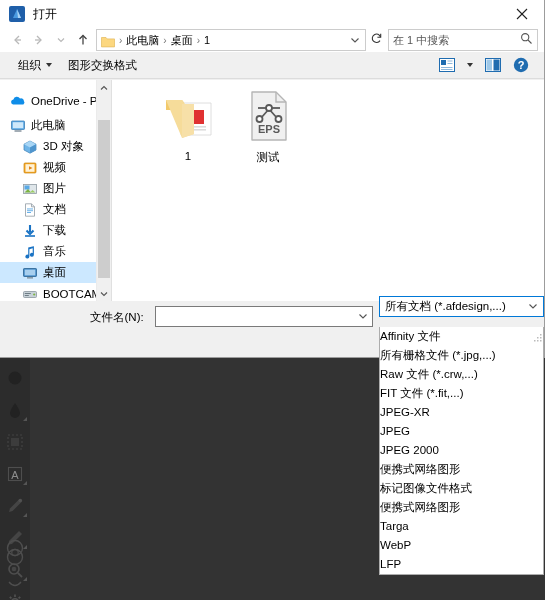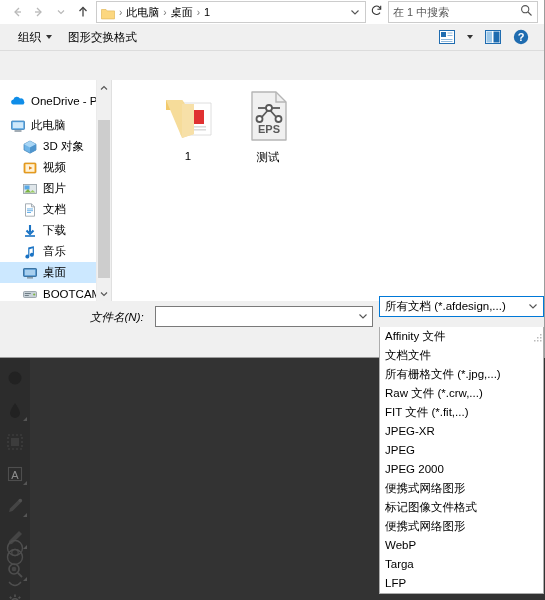--- a/index.html
+++ b/index.html
@@ -147,21 +147,21 @@
   .file-label {
     font-size: 11.5px; color:#000; margin-top:2px;
   }
 
   
   #bottom {
     position:absolute; left:0; right:0; bottom:0; height:56px;
     background:#f0f0f0;
   }
   #fn-label {
-    position:absolute; left:90px; top:310px; font-size:11.5px; color:#000;font-style:italic;
+    position:absolute; left:90px; top:310px; font-size:11.5px; color:#000;
   }
   #fn-combo {
     position:absolute; left:155px; top:306px; width:218px; height:21px;
     background:#fff; border:1px solid #7a7a7a;
     display:flex; align-items:center;
   }
   #fn-input { flex:1; font-size:11.5px; padding-left:4px; color:#000; }
   #fn-arrow { width:18px; text-align:center; font-size:10px; color:#444; }
 
   #type-combo {
@@ -173,21 +173,21 @@
   #type-arrow { width:20px; text-align:center; font-size:10px; color:#444; }
 
   
   #type-dropdown {
     position:absolute; left:379px; top:327px; width:165px;
     background:#ffffff; border:1px solid #adadad; border-top:none;
     z-index: 40;
   }
   .dd-item {
     height: 19px; line-height:19px; font-size:11.5px; color:#000;
-    padding-left: 5px; white-space:nowrap; overflow:hidden;
+    white-space:nowrap; overflow:hidden;
   }
   #dd-resize {
     position:absolute; right:1px; top:1px; width:8px; height:8px;
   }
 </style>
 </head>
 <body>
 
 <div id="app-bg">
   <div id="app-canvas"></div>
@@ -266,20 +266,36 @@
         <svg width="18" height="10" viewBox="0 0 18 10">
             <path d="M3 2 Q9 9 15 2" fill="none" stroke="#4e4e4e" stroke-width="1.3"></path>
           </svg>
       </div>
     </div>
   </div>
 </div>
 
 <div id="dialog">
 
+  <div id="titlebar">
+    <span id="app-icon">
+      <svg width="16" height="16" viewBox="0 0 16 16">
+          <rect x="0" y="0" width="16" height="16" rx="2" fill="#1f5fa9"></rect>
+          <path d="M4 12 L8 3 L12 12 Z" fill="#4a9ae0"></path>
+          <path d="M8 3 L12 12 L9 12 Z" fill="#a9d4f5"></path>
+        </svg>
+    </span>
+    <span id="dialog-title">打开</span>
+    <div id="close-btn">
+      <svg width="12" height="12" viewBox="0 0 12 12">
+          <line x1="1" y1="1" x2="11" y2="11" stroke="#222" stroke-width="1.1"></line>
+          <line x1="11" y1="1" x2="1" y2="11" stroke="#222" stroke-width="1.1"></line>
+        </svg>
+    </div>
+  </div>
 
   <div id="navbar">
     <div class="nav-arrow">
       <svg width="14" height="14" viewBox="0 0 14 14">
           <path d="M9 3 L5 7 L9 11" fill="none" stroke="#b9b9b9" stroke-width="1.3"></path>
           <line x1="5" y1="7" x2="11" y2="7" stroke="#b9b9b9" stroke-width="1.3"></line>
         </svg>
     </div>
     <div class="nav-arrow">
       <svg width="14" height="14" viewBox="0 0 14 14">
@@ -555,26 +571,25 @@
           <rect x="6" y="0" width="1.5" height="1.5"></rect>
           <rect x="3" y="3" width="1.5" height="1.5"></rect>
           <rect x="6" y="3" width="1.5" height="1.5"></rect>
           <rect x="0" y="6" width="1.5" height="1.5"></rect>
           <rect x="3" y="6" width="1.5" height="1.5"></rect>
           <rect x="6" y="6" width="1.5" height="1.5"></rect>
         </g>
       </svg>
   </div>
 <div class="dd-item">Affinity 文件</div>
-    <div class="dd-item">文档文件</div>
     <div class="dd-item">所有栅格文件 (*.jpg,...)</div>
     <div class="dd-item">Raw 文件 (*.crw,...)</div>
     <div class="dd-item">FIT 文件 (*.fit,...)</div>
     <div class="dd-item">JPEG-XR</div>
     <div class="dd-item">JPEG</div>
     <div class="dd-item">JPEG 2000</div>
     <div class="dd-item">便携式网络图形</div>
     <div class="dd-item">标记图像文件格式</div>
     <div class="dd-item">便携式网络图形</div>
+    <div class="dd-item">Targa</div>
     <div class="dd-item">WebP</div>
-    <div class="dd-item">Targa</div>
     <div class="dd-item">LFP</div>
   </div>
 
 </body></html>

